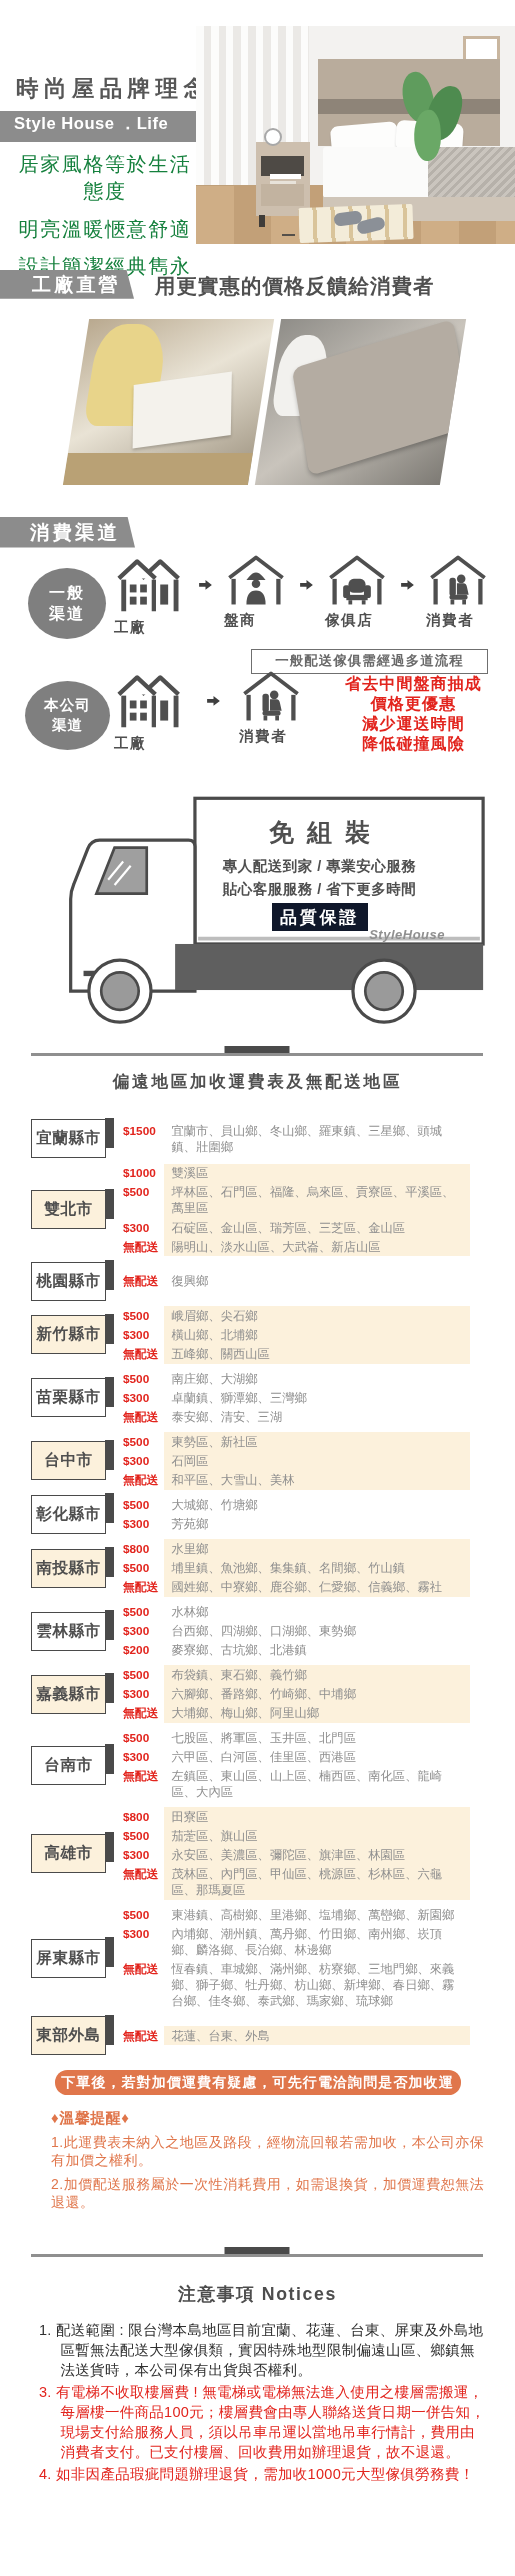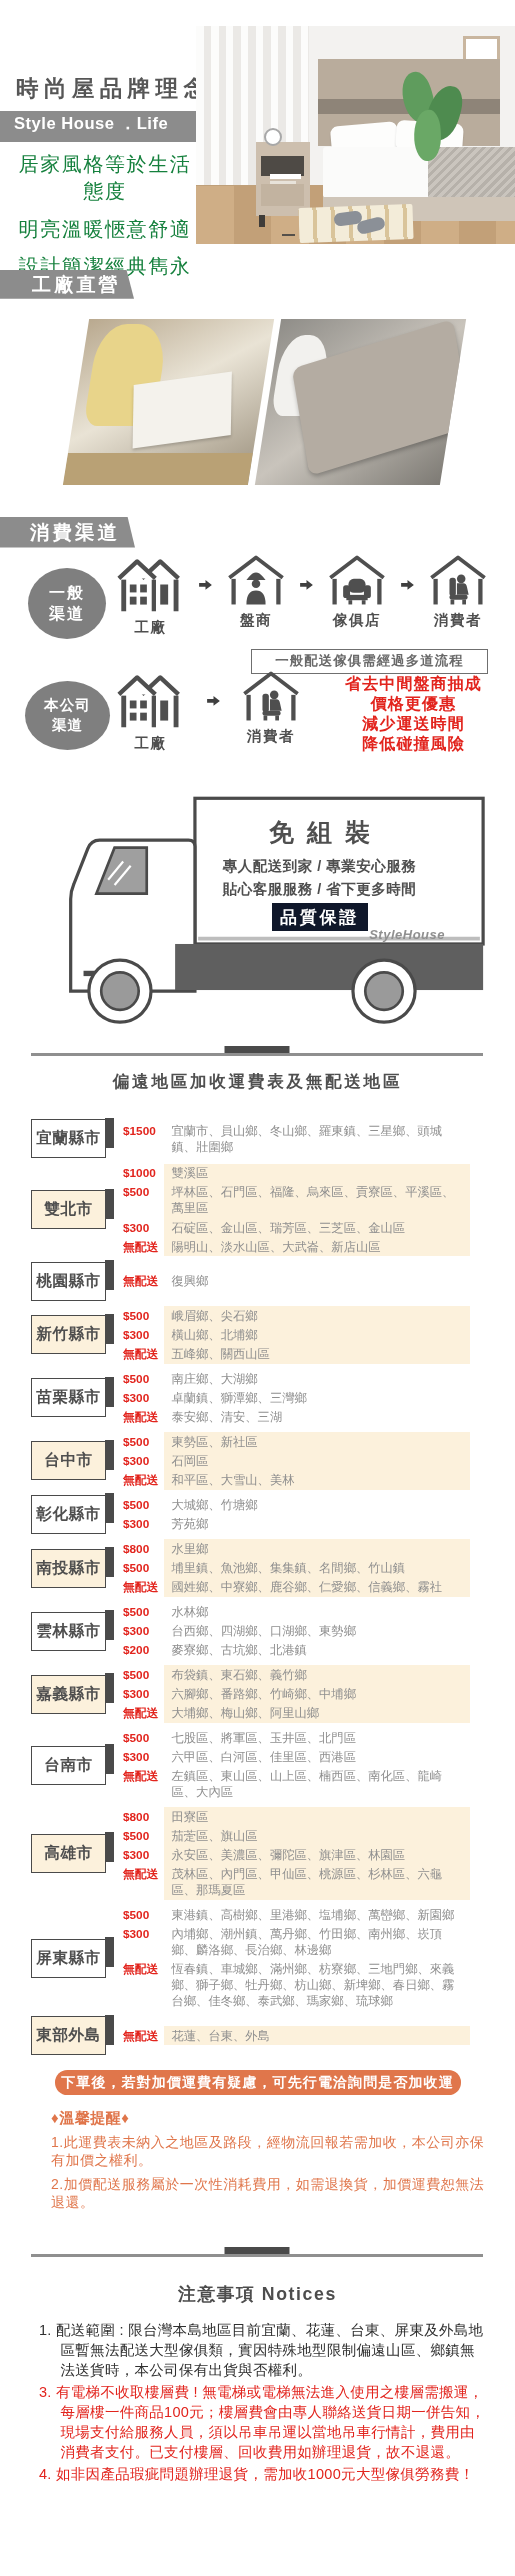--- a/index.html
+++ b/index.html
@@ -70,21 +70,21 @@
   .sec-channels{top:515px;height:279px;}
   .channel-badge{left:0;top:1.6px;width:135px;height:31px;}
   .channel-badge span{font-size:19.3px;line-height:31px;padding-left:30px;}
   .ellipse{background:#7f7f7f;border-radius:50%;color:#fff;font-weight:bold;text-align:center;
            display:flex;flex-direction:column;justify-content:center;}
   .ellipse-general{left:28px;top:53px;width:78px;height:71px;font-size:16px;letter-spacing:2.1px;line-height:20.4px;}
   .ellipse-company{left:25px;top:166px;width:85px;height:69px;font-size:14.5px;letter-spacing:1.1px;line-height:19.3px;}
   .steps{display:flex;align-items:flex-start;}
   .steps-general{left:114px;top:39px;width:376px;justify-content:space-between;}
   .steps-company{left:114px;top:155px;width:189px;justify-content:space-between;}
-  .step{display:flex;flex-direction:column;align-items:center;}
+  .step{display:flex;flex-direction:column;align-items:flex-start;}
   .step .house{display:block;}
   .step .house svg{display:block;}
   .step-label{margin-top:3.2px;font-size:14.5px;font-weight:bold;color:#4f4f4f;letter-spacing:1.6px;}
   .arrow{margin-top:25px;}
   .benefits{left:334px;top:159px;width:159px;text-align:center;color:#e2241d;font-weight:bold;font-size:16px;line-height:20px;letter-spacing:1.1px;}
   .note-box{border:1.6px solid #6f6f6f;color:#6a6a6a;font-weight:bold;text-align:center;background:#fff;}
   .note-box-1{left:251px;top:134px;width:235px;height:22.5px;font-size:13.4px;line-height:22.5px;letter-spacing:1.1px;}
   .note-box-2{left:146px;top:246px;width:345px;height:21.5px;font-size:13.4px;line-height:21.5px;letter-spacing:0.5px;}
 
   
@@ -176,20 +176,21 @@
       <div class="rug"></div>
       <div class="slipper s1"></div>
       <div class="slipper s2"></div>
     </div>
   </div>
 
   <div class="sec sec-factory">
     <div class="abs angle-badge factory-badge">
       <span>工廠直營</span>
     </div>
+    <div class="abs factory-heading">用更實惠的價格反饋給消費者</div>
     <div class="abs photo-f photo-f1">
       <div class="p1-wood"></div>
         <div class="p1-person"></div>
         <div class="p1-foam"></div>
     </div>
     <div class="abs photo-f photo-f2">
       <div class="p2-person"></div>
         <div class="p2-mattress"></div>
     </div>
   </div>

